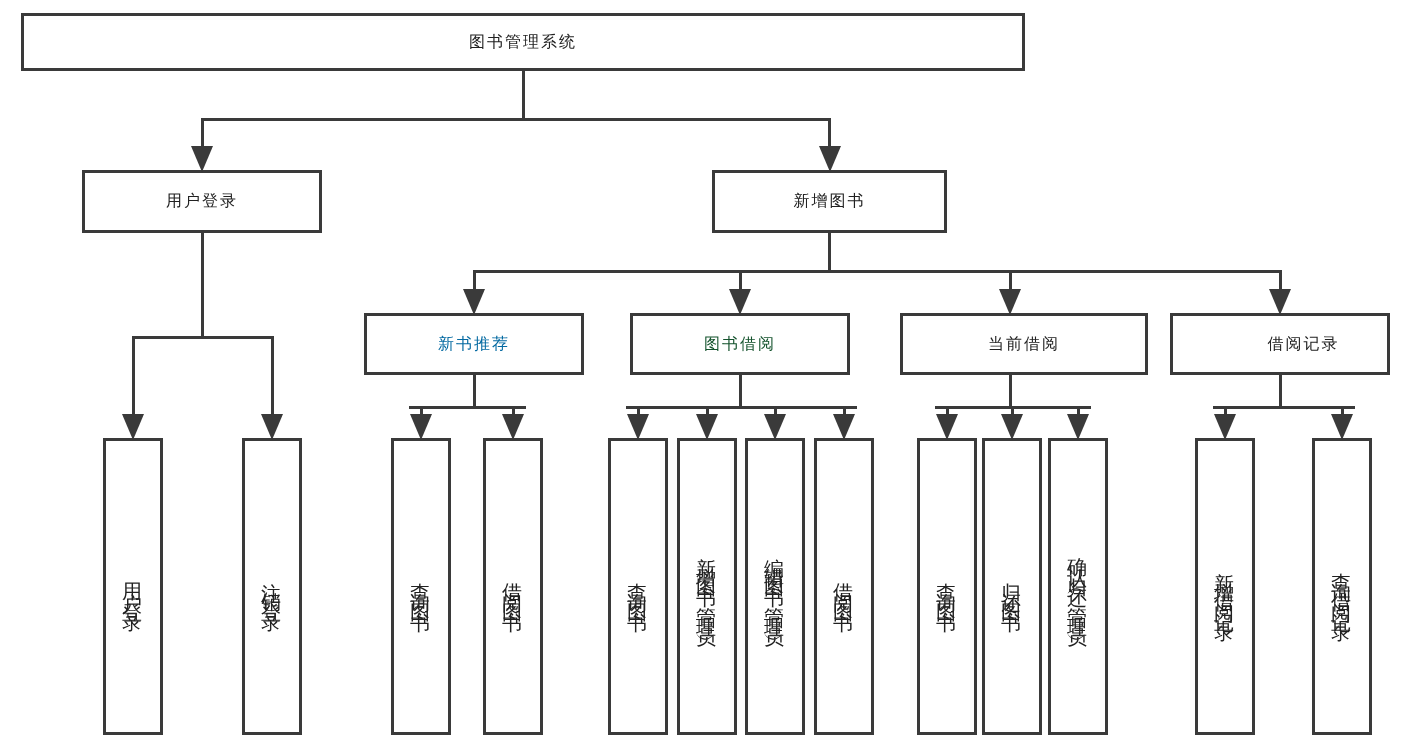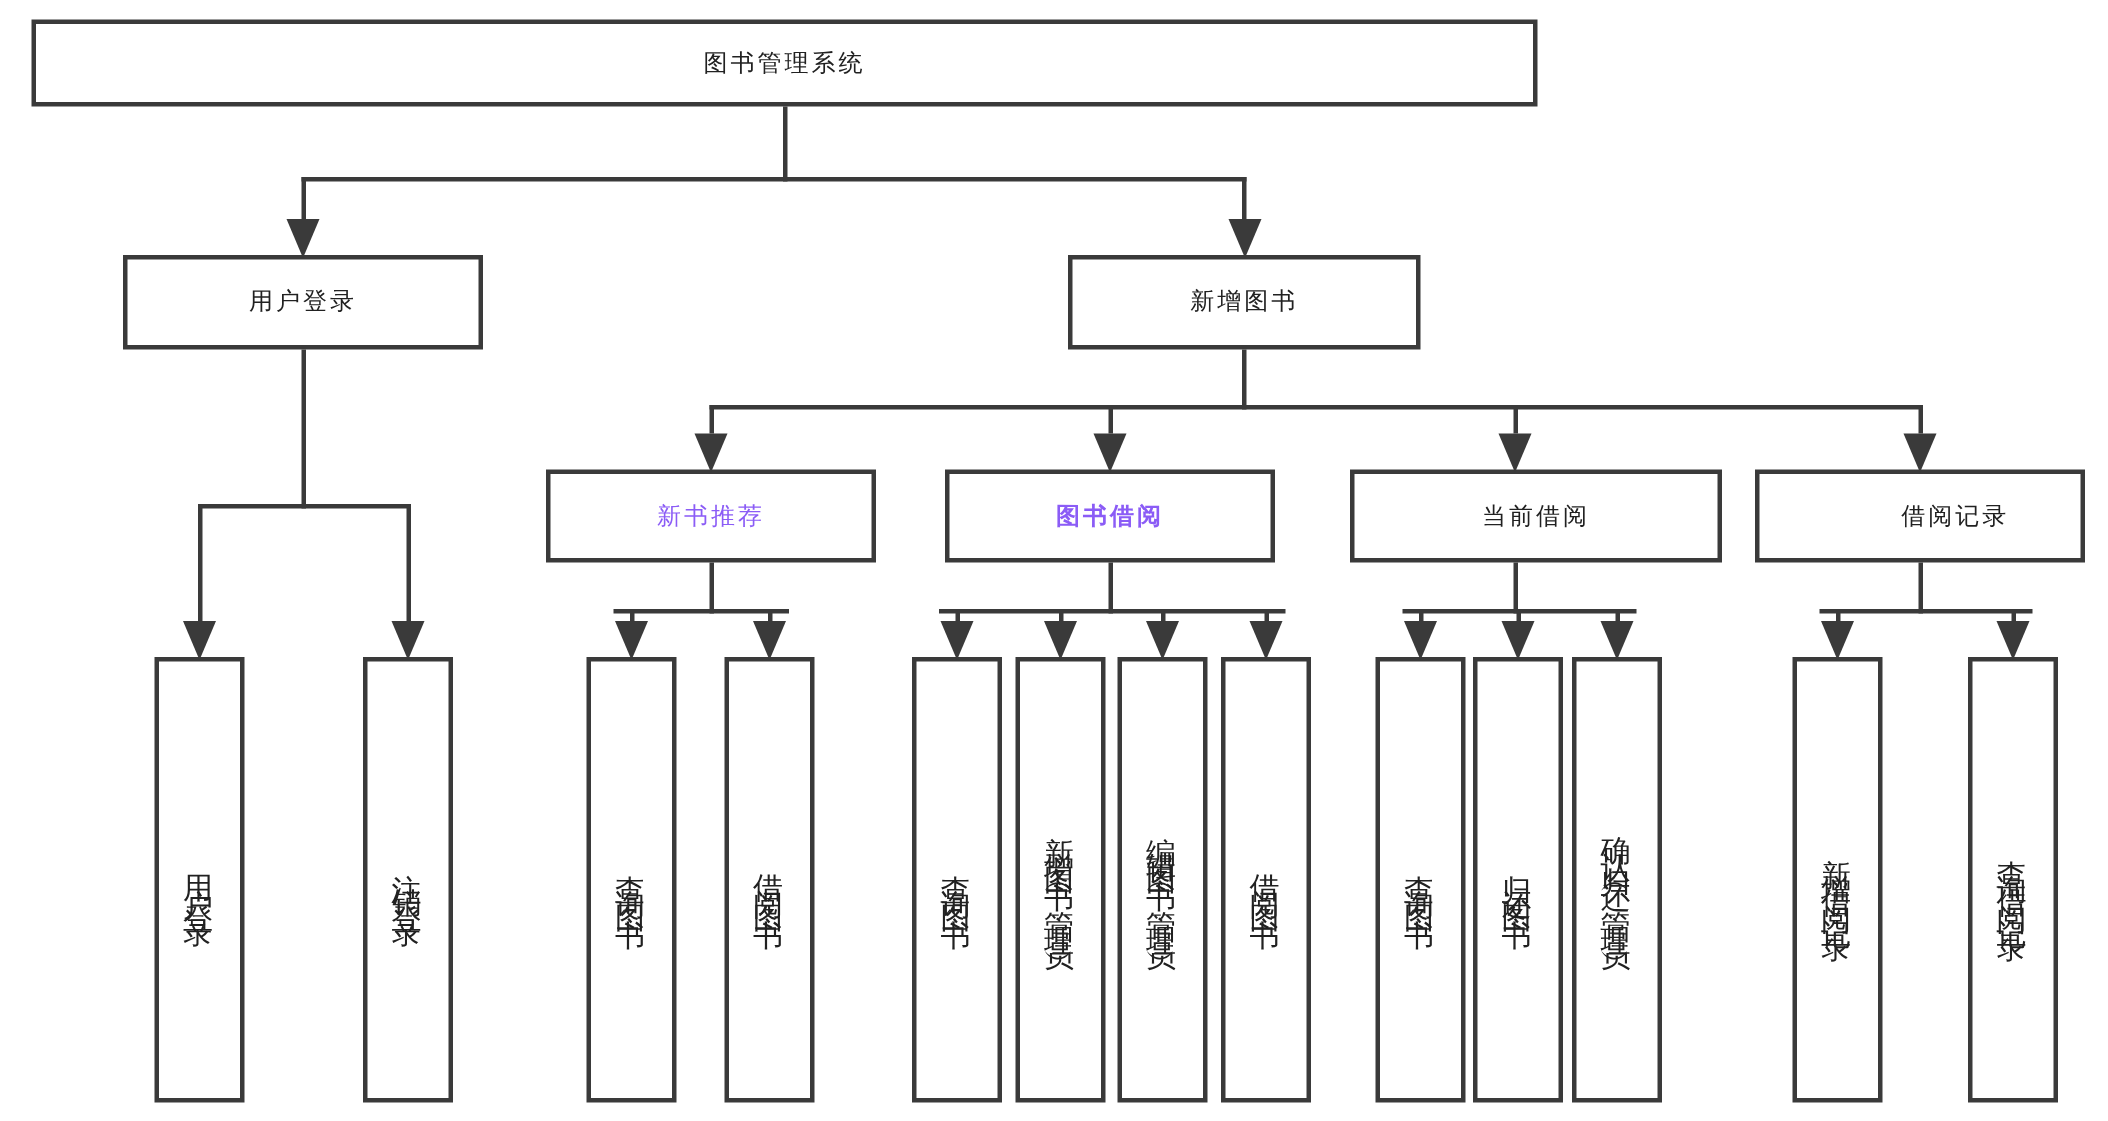--- a/index.html
+++ b/index.html
@@ -65,24 +65,24 @@
 <div class="node horiz" style="left: 21px; top: 13px; width: 1004px; height: 58px; border-color: rgb(58, 58, 58);">
       <span class="label" style="color: rgb(33, 33, 33);">图书管理系统</span>
     </div>
     <div class="node horiz" style="left: 82px; top: 170px; width: 240px; height: 63px; border-color: rgb(58, 58, 58);">
       <span class="label" style="color: rgb(33, 33, 33);">用户登录</span>
     </div>
     <div class="node horiz" style="left: 712px; top: 170px; width: 235px; height: 63px; border-color: rgb(58, 58, 58);">
       <span class="label" style="color: rgb(33, 33, 33);">新增图书</span>
     </div>
     <div class="node horiz" style="left: 364px; top: 313px; width: 220px; height: 62px; border-color: rgb(58, 58, 58);">
-      <span class="label" style="color: #8b5cf6;">新书推荐</span>
+      <span class="label" style="color: #0369a1;">新书推荐</span>
     </div>
     <div class="node horiz" style="left: 630px; top: 313px; width: 220px; height: 62px; border-color: rgb(58, 58, 58);">
-      <span class="label" style="color: #8b5cf6; font-weight: bold;">图书借阅</span>
+      <span class="label" style="color: #14532d;">图书借阅</span>
     </div>
     <div class="node horiz" style="left: 900px; top: 313px; width: 248px; height: 62px; border-color: rgb(58, 58, 58);">
       <span class="label" style="color: rgb(33, 33, 33);">当前借阅</span>
     </div>
     <div class="node horiz" style="left: 1170px; top: 313px; width: 220px; height: 62px; border-color: rgb(58, 58, 58); padding-left: 47px;">
       <span class="label" style="color: rgb(33, 33, 33);">借阅记录</span>
     </div>
     <div class="node vert" style="left: 103px; top: 438px; width: 60px; height: 297px; border-color: rgb(58, 58, 58);">
       <span class="label" style="color: rgb(33, 33, 33);">用户登录</span>
     </div>

